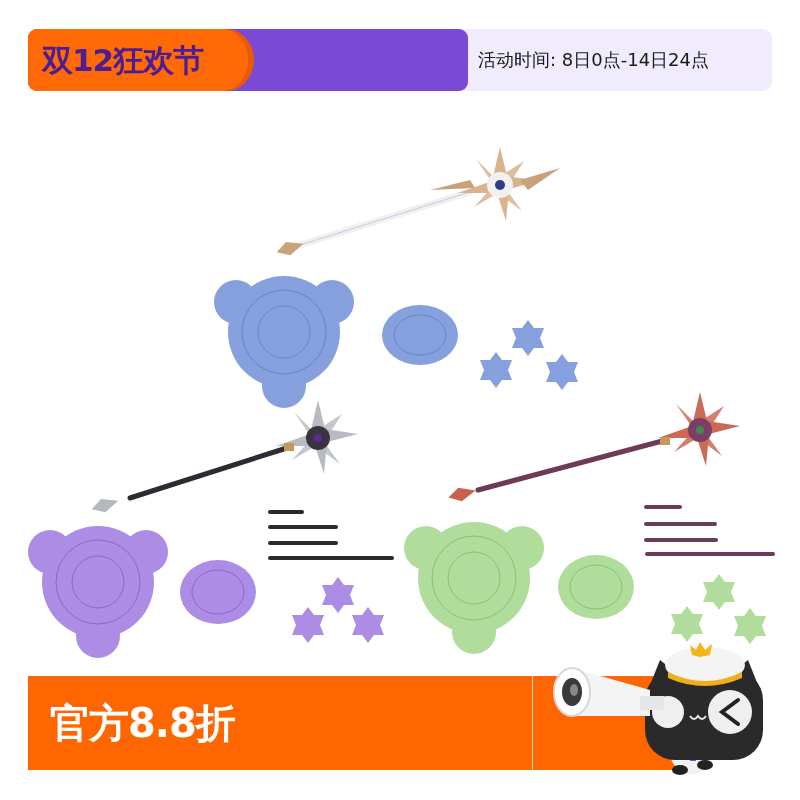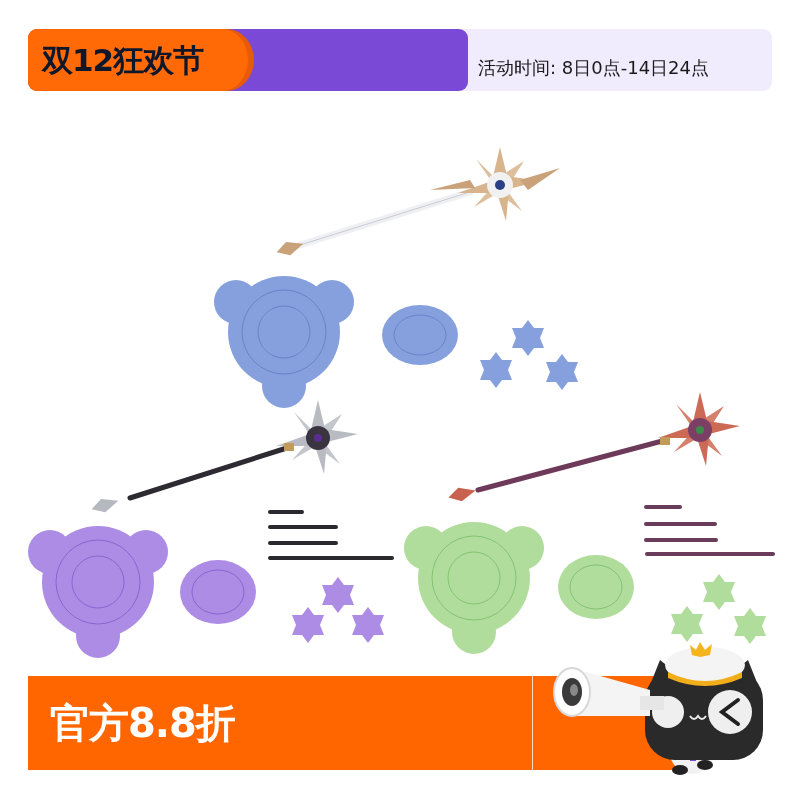--- a/index.html
+++ b/index.html
@@ -8,27 +8,27 @@
   .abs { position:absolute; }
 
   
   .top-banner { left:28px; top:29px; width:744px; height:62px; border-radius:9px;
                 background:#f0ecfd; overflow:hidden; }
   .tb-purple { left:0; top:0; width:440px; height:62px; background:#7a4ad6; border-radius:9px; }
   .tb-orange-shadow { left:0; top:0; width:226px; height:62px; background:#e85a06;
                       border-radius:9px 36px 36px 9px / 9px 40px 40px 9px; }
   .tb-orange { left:0; top:0; width:220px; height:62px; background:#ff6a06;
                border-radius:9px 34px 34px 9px / 9px 40px 40px 9px; }
-  .tb-event { left:14px; top:0; height:62px; line-height:62px; color:#0f172a;
+  .tb-event { left:14px; top:0; height:62px; line-height:62px; color:#4c1d95;
               font-size:31px; font-weight:bold; letter-spacing:-1px; white-space:nowrap; }
   .tb-brand { left:238px; top:0; height:62px; line-height:62px; color:#ffffff;
               font-size:27px; letter-spacing:0px; white-space:nowrap; display:flex; align-items:center; }
   .tb-self { display:inline-block; background:#ffffff; color:#7a4ad6; font-size:24px;
              line-height:30px; padding:0 4px; border-radius:3px; margin-left:4px; }
-  .tb-time { left:450px; top:8px; height:62px; line-height:62px; color:#1a1a1a;
+  .tb-time { left:450px; top:0; height:62px; line-height:62px; color:#1a1a1a;
              font-size:18px; white-space:nowrap; }
 
   
   .product { left:0; top:110px; width:800px; height:560px; }
 
   
   .bottom-banner { left:28px; top:676px; width:656px; height:94px; background:#ff6600; }
   .bb-divider { left:504px; top:0; width:1px; height:94px; background:#ffd9bf; }
   .bb-price { left:22px; top:0; height:94px; line-height:94px; color:#ffffff;
               font-size:40px; font-weight:bold; white-space:nowrap; letter-spacing:-1px; }

